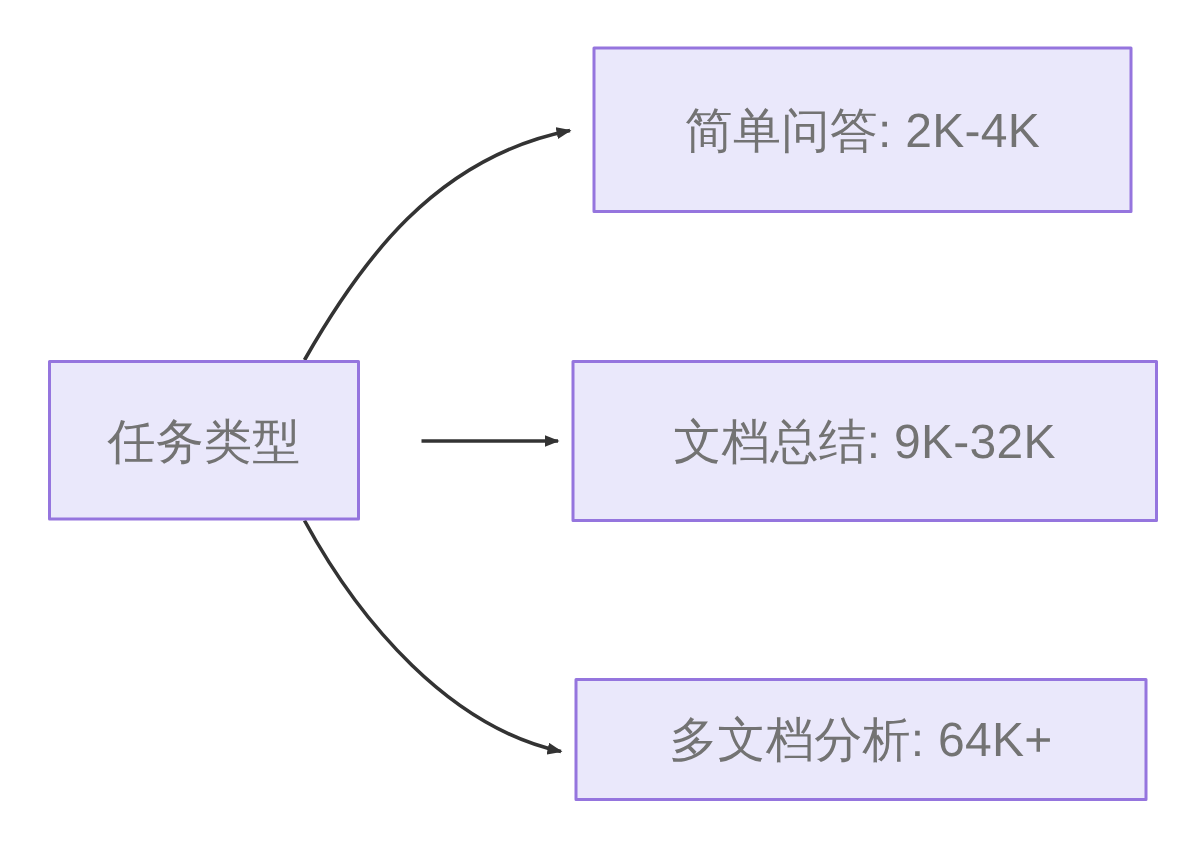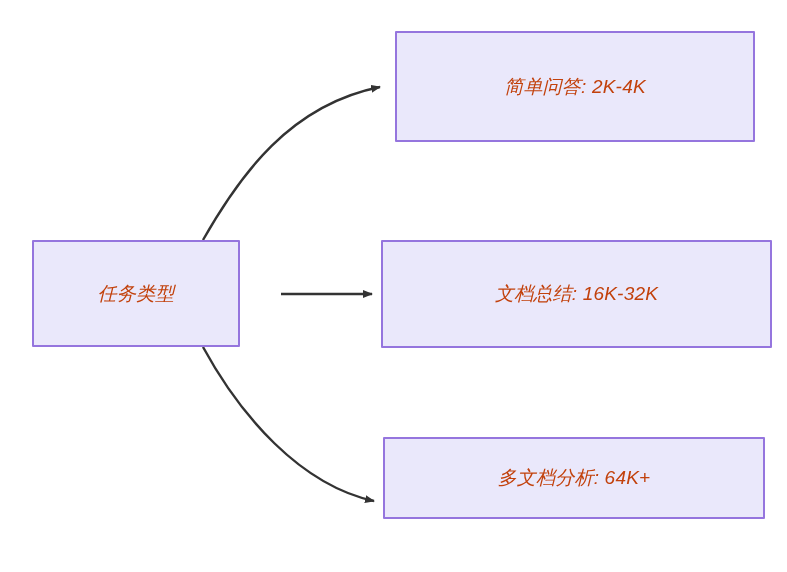--- a/index.html
+++ b/index.html
@@ -35,26 +35,25 @@
     box-sizing: border-box;
     background: #eae8fb;
     border: 2.5px solid #9575de;
     border-radius: 1px;
     display: flex;
     align-items: center;
     justify-content: center;
     text-align: center;
   }
   .node-label {
-    color: #c2410c;
-    font-size: 19px;
+    color: #737373;
+    font-size: 32px;
     line-height: 1.25;
     letter-spacing: 0.2px;
     white-space: nowrap;
-    font-style: italic;
   }
   #node-task-type {
     left: 32px;
     top: 240px;
     width: 208px;
     height: 107px;
   }
   #node-simple-qa {
     left: 395px;
     top: 31px;
@@ -62,21 +61,21 @@
     height: 111px;
   }
   #node-doc-summary {
     left: 381px;
     top: 240px;
     width: 391px;
     height: 108px;
   }
   #node-multi-doc {
     left: 383px;
-    top: 437px;
+    top: 452px;
     width: 382px;
     height: 82px;
   }
 </style>
 </head>
 <body>
 
 <div id="diagram-canvas">
 
   <svg class="edge-layer" viewBox="0 0 787 572" width="787" height="572" xmlns="http://www.w3.org/2000/svg">
@@ -95,20 +94,20 @@
 
   <div class="node" id="node-task-type">
     <span class="node-label">任务类型</span>
   </div>
 
   <div class="node" id="node-simple-qa">
     <span class="node-label">简单问答: 2K-4K</span>
   </div>
 
   <div class="node" id="node-doc-summary">
-    <span class="node-label">文档总结: 16K-32K</span>
+    <span class="node-label">文档总结: 9K-32K</span>
   </div>
 
   <div class="node" id="node-multi-doc">
     <span class="node-label">多文档分析: 64K+</span>
   </div>
 
 </div>
 
 </body></html>

